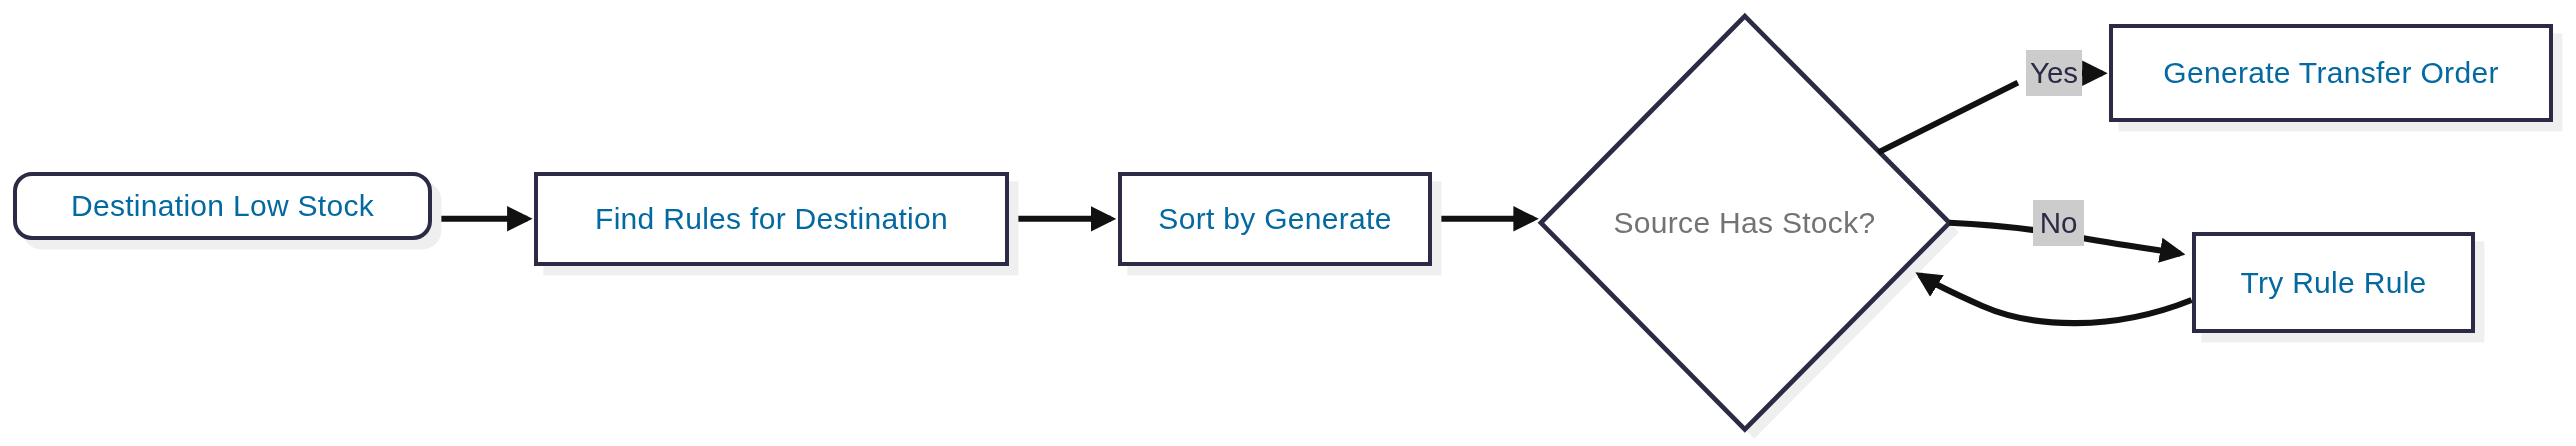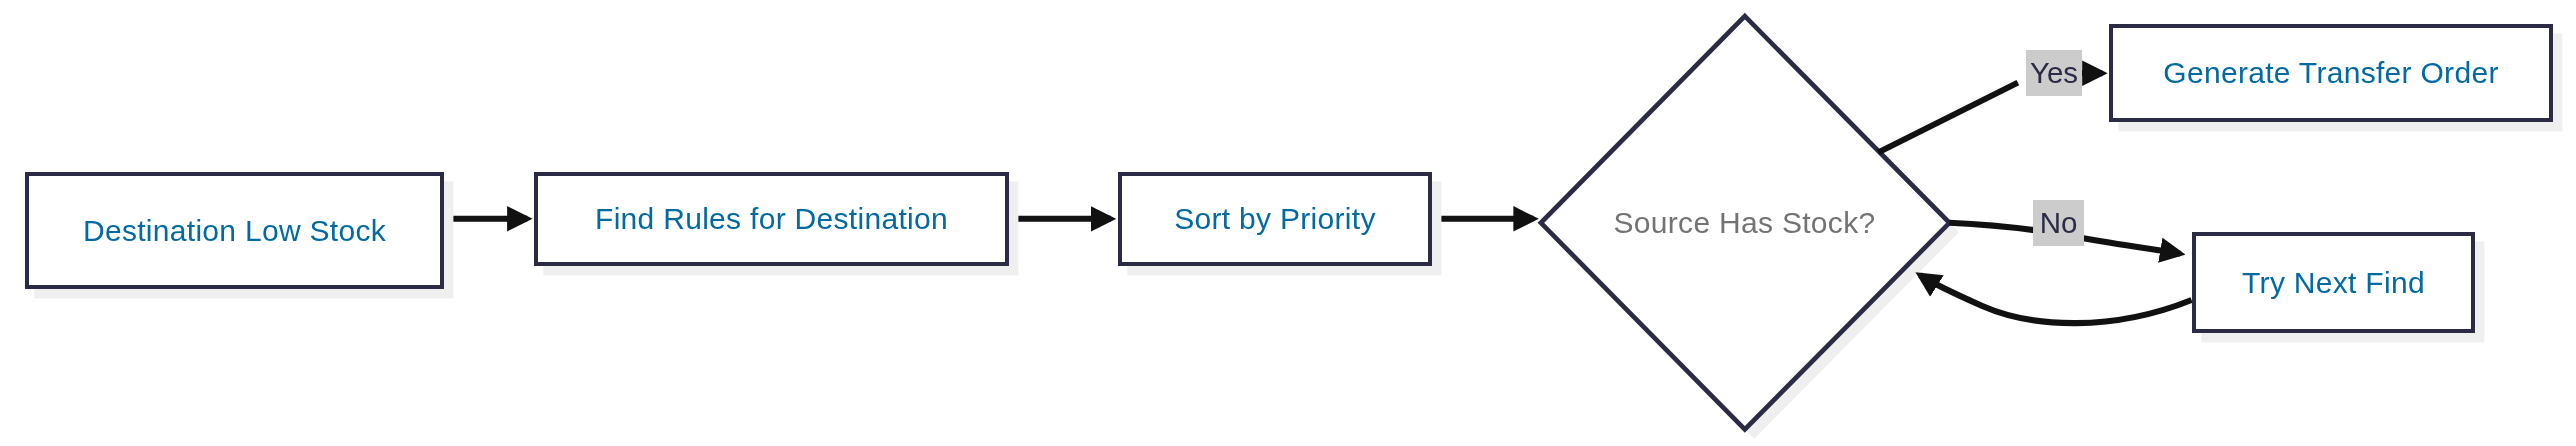--- a/index.html
+++ b/index.html
@@ -54,21 +54,21 @@
     box-sizing: border-box;
     background: #cccccc;
     color: #2b2b45;
     font-size: 29.5px;
     display: flex;
     align-items: center;
     justify-content: center;
     margin-left: 24px;
   }
   
-  #node-destination-low-stock  { left: 25px;   top: 172px; width: 419px; height: 117px; }
+  #node-destination-low-stock  { left: 13px;   top: 172px; width: 419px; height: 68px; border-radius: 19px; }
   #node-find-rules             { left: 534px;  top: 172px; width: 475px; height: 94px; }
   #node-sort-by-priority       { left: 1118px; top: 172px; width: 314px; height: 94px; }
   #node-generate-transfer      { left: 2109px; top: 24px;  width: 444px; height: 98px; }
   #node-try-next-rule          { left: 2192px; top: 232px; width: 283px; height: 101px; }
   #label-source-has-stock      { left: 1577px; top: 199px; width: 335px; height: 47px; }
   #edge-label-yes              { left: 2002px; top: 50px;  width: 56px;  height: 46px; }
   #edge-label-no               { left: 2009px; top: 200px; width: 51px;  height: 46px; }
 </style>
 </head>
 <body>
@@ -100,29 +100,29 @@
 
   <div class="node" id="node-destination-low-stock">
     <span class="node-label">Destination Low Stock</span>
   </div>
 
   <div class="node" id="node-find-rules">
     <span class="node-label">Find Rules for Destination</span>
   </div>
 
   <div class="node" id="node-sort-by-priority">
-    <span class="node-label">Sort by Priority</span>
+    <span class="node-label">Sort by Generate</span>
   </div>
 
   <div class="node" id="node-generate-transfer">
     <span class="node-label">Generate Transfer Order</span>
   </div>
 
   <div class="node" id="node-try-next-rule">
-    <span class="node-label">Try Next Find</span>
+    <span class="node-label">Try Rule Rule</span>
   </div>
 
   <div class="decision-label" id="label-source-has-stock">Source Has Stock?</div>
 
   <div class="edge-label" id="edge-label-yes">Yes</div>
   <div class="edge-label" id="edge-label-no">No</div>
 
 </div>
 
 

